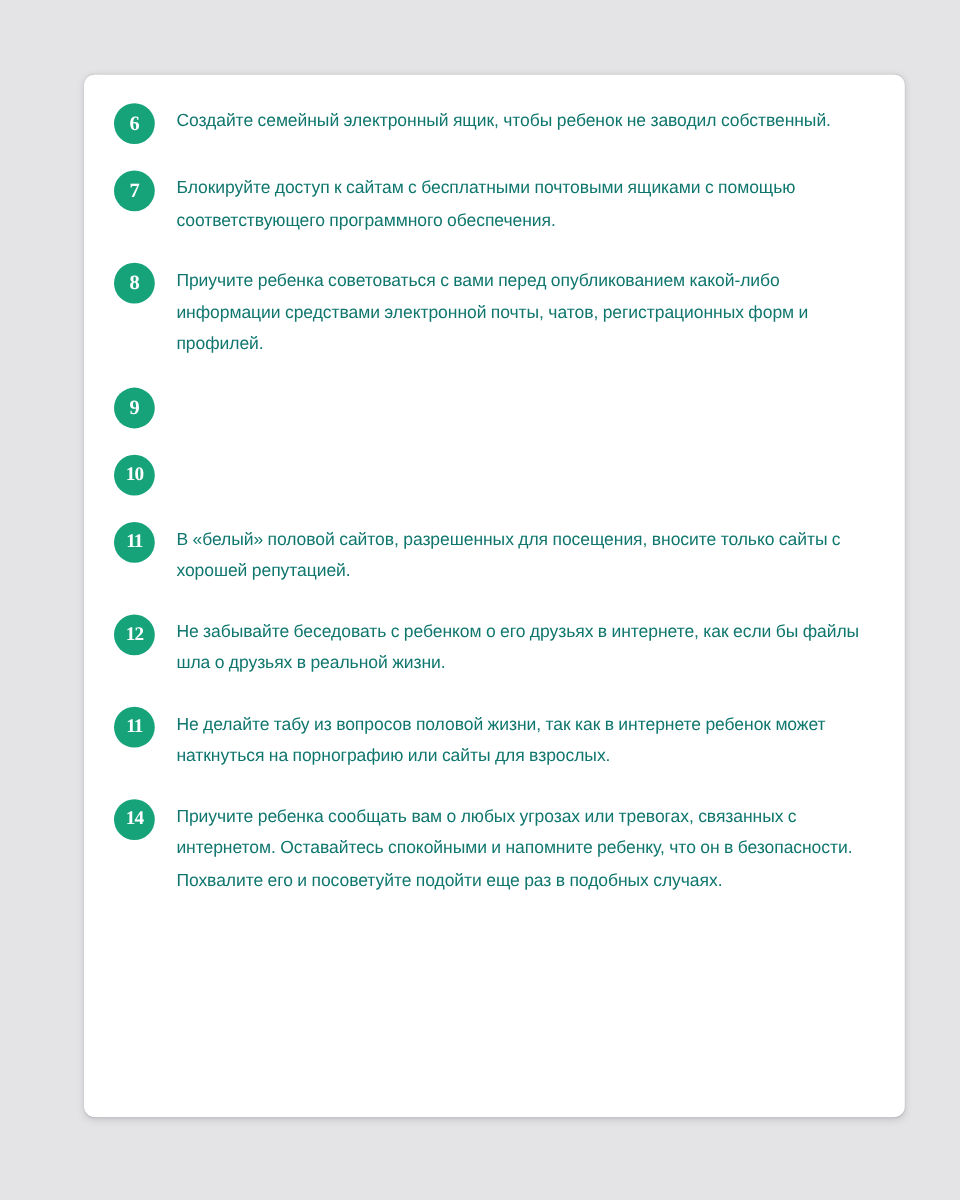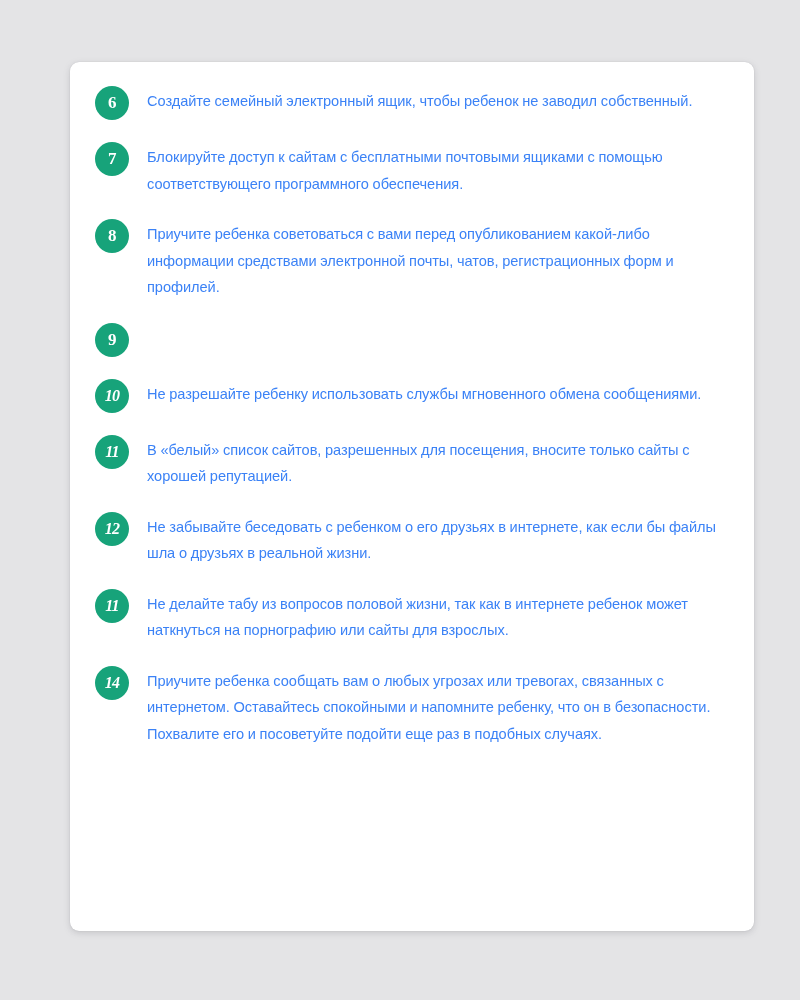--- a/index.html
+++ b/index.html
@@ -74,28 +74,27 @@
     line-height: 34px;
     text-align: center;
     letter-spacing: -0.3px;
     font-family: "Liberation Serif", "DejaVu Serif", serif;
     user-select: none;
   }
 
   .tip-badge.two-digit {
     font-size: 16px;
     letter-spacing: -0.8px;
-    font-style: italic;
   }
 
   .tip-text {
     display: block;
     font-size: 14.6px;
     line-height: 26.5px;
-    color: #3b82f6;
+    color: #0f766e;
     letter-spacing: -0.05px;
     padding-top: 2px;
     text-align: left;
     word-spacing: -0.3px;
   }
 </style>
 </head>
 <body>
 
 <div class="page">
@@ -116,26 +115,25 @@
         <span class="tip-badge">8</span>
         <span class="tip-text">Приучите ребенка советоваться с вами перед опубликованием какой-либо информации средствами электронной почты, чатов, регистрационных форм и профилей.</span>
       </li>
 
       <li class="tip-item">
         <span class="tip-badge">9</span>
       </li>
 
       <li class="tip-item">
         <span class="tip-badge two-digit">10</span>
-        <span class="tip-text">Не разрешайте ребенку использовать службы мгновенного обмена сообщениями.</span>
       </li>
 
       <li class="tip-item">
         <span class="tip-badge two-digit">11</span>
-        <span class="tip-text">В «белый» список сайтов, разрешенных для посещения, вносите только сайты с хорошей репутацией.</span>
+        <span class="tip-text">В «белый» половой сайтов, разрешенных для посещения, вносите только сайты с хорошей репутацией.</span>
       </li>
 
       <li class="tip-item">
         <span class="tip-badge two-digit">12</span>
         <span class="tip-text">Не забывайте беседовать с ребенком о его друзьях в интернете, как если бы файлы шла о друзьях в реальной жизни.</span>
       </li>
 
       <li class="tip-item">
         <span class="tip-badge two-digit">11</span>
         <span class="tip-text">Не делайте табу из вопросов половой жизни, так как в интернете ребенок может наткнуться на порнографию или сайты для взрослых.</span>

